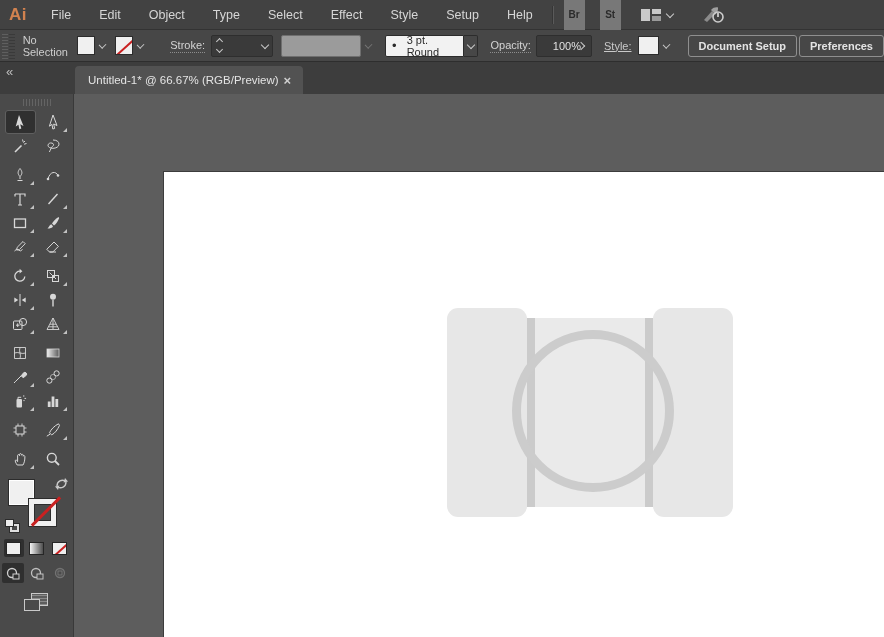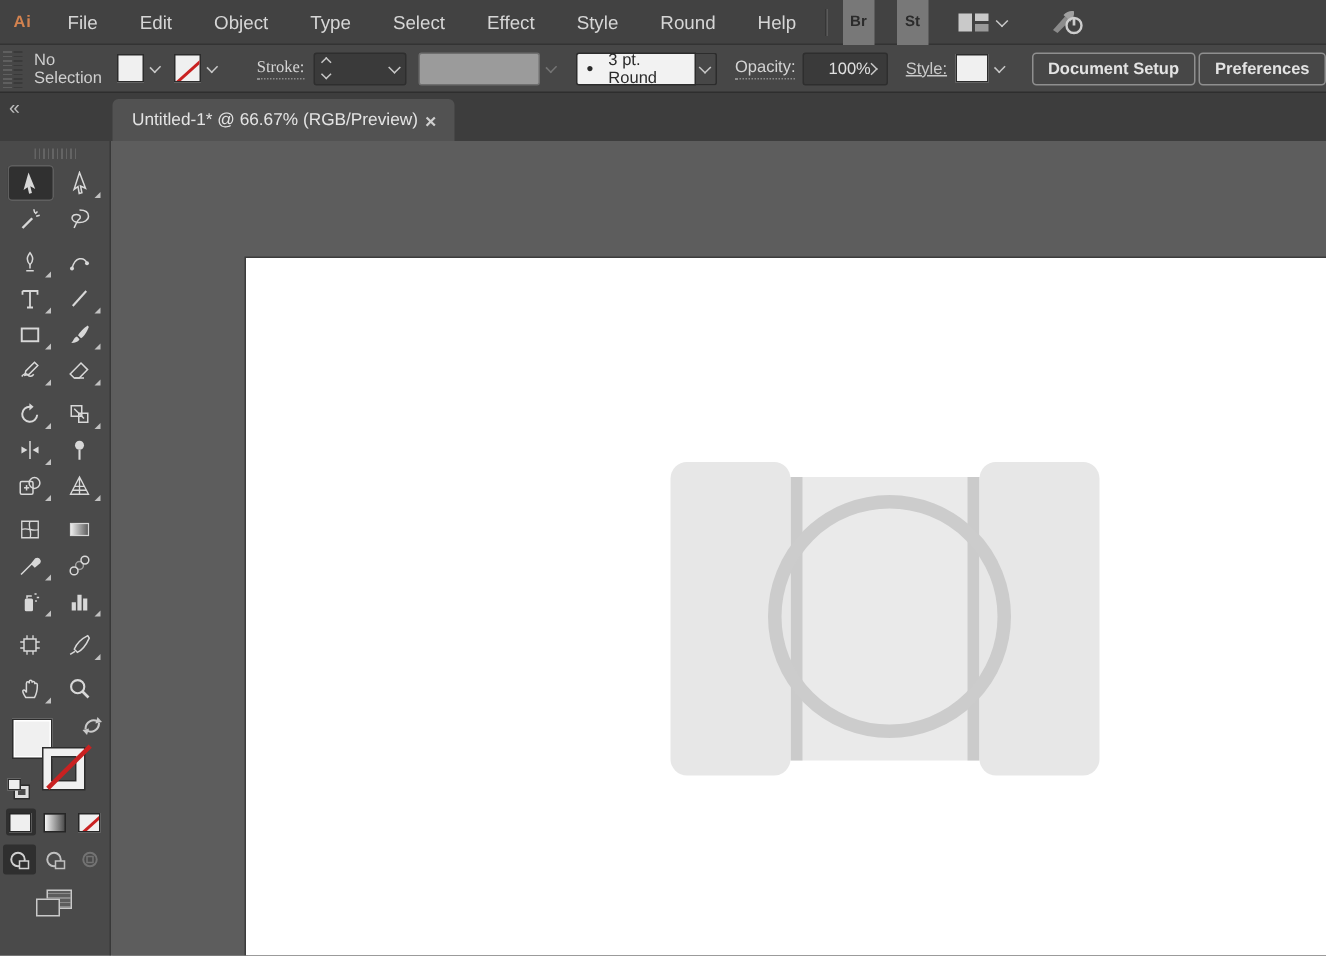--- a/index.html
+++ b/index.html
@@ -3,21 +3,21 @@
 <meta charset="utf-8">
 <style>
   * { margin:0; padding:0; box-sizing:border-box; }
   html,body { width:884px; height:637px; overflow:hidden; background:#5d5d5d;
               font-family:"Liberation Sans", sans-serif; }
   #app { position:relative; width:884px; height:637px; overflow:hidden; user-select:none; }
 
   
   .menubar { position:absolute; left:0; top:0; width:884px; height:30px;
              background:#424242; border-bottom:1px solid #333; display:flex; align-items:center; }
-  .ai-logo { font-weight:bold; font-size:11px; padding:0 10px 0 9px; letter-spacing:0.5px; }
+  .ai-logo { font-weight:bold; font-size:17px; padding:0 10px 0 9px; letter-spacing:0.5px; }
   .menu-items { display:flex; align-items:flex-start; height:100%; }
   .menu-item { color:#d6d6d6; font-size:12.5px; padding:0 14px; height:100%; display:flex; align-items:center; cursor:default; }
   .menu-sep { width:1px; height:18px; background:#5a5a5a; margin:0 10px 0 6px; box-shadow:-1px 0 0 #363636; }
   .sq-btn { width:21px; height:38px; background:#787878; color:#2b2b2b; font-size:10px; font-weight:bold;
             display:flex; align-items:center; justify-content:center; border-radius:2px; margin-right:15px; }
   .ws-wrap { display:flex; align-items:center; margin:0 14px 0 4px; }
   .gpu-wrap { display:flex; align-items:center; margin-left:10px; }
 
   
   .controlbar { position:absolute; left:0; top:30px; width:884px; height:32px; background:#474747;
@@ -120,21 +120,21 @@
   <div class="menubar">
     <span class="ai-logo" style="color: rgb(210, 130, 79);">Ai</span>
     <div class="menu-items">
         <span class="menu-item">File</span>
         <span class="menu-item">Edit</span>
         <span class="menu-item">Object</span>
         <span class="menu-item">Type</span>
         <span class="menu-item">Select</span>
         <span class="menu-item">Effect</span>
         <span class="menu-item">Style</span>
-        <span class="menu-item">Round</span>
+        <span class="menu-item">Setup</span>
         <span class="menu-item">Help</span>
       </div>
     <span class="menu-sep"></span>
     <span class="sq-btn">Br</span>
     <span class="sq-btn">St</span>
     <span class="ws-wrap">
       <svg width="22" height="16" viewBox="0 0 22 16">
         <rect x="1" y="2" width="9" height="12" fill="#c9c9c9"></rect>
         <rect x="12" y="2" width="9" height="5" fill="#c9c9c9"></rect>
         <rect x="12" y="9" width="9" height="5" fill="#9a9a9a"></rect>
@@ -156,21 +156,21 @@
     <div class="cb-grip cb-grip2"></div>
     <span class="no-selection">No Selection</span>
 
     <span class="swatch"></span>
     <span class="chv"></span>
     <span class="swatch" style="margin-left:6px;">
       <span class="slash"></span>
     </span>
     <span class="chv"></span>
 
-    <span class="dotted-label" style="margin-left:23px;font-family:Liberation Serif, serif;">Stroke:</span>
+    <span class="dotted-label" style="margin-left:23px;">Stroke:</span>
     <span class="dark-combo" style="margin-left:6px; width:74px;">
       <span class="stepper">
         <span class="st-up"></span>
         <span class="st-dn"></span>
       </span>
       <span style="flex:1"></span>
       <span class="chv"></span>
     </span>
     <span class="disabled-combo"></span>
     <span class="chv dim"></span>

